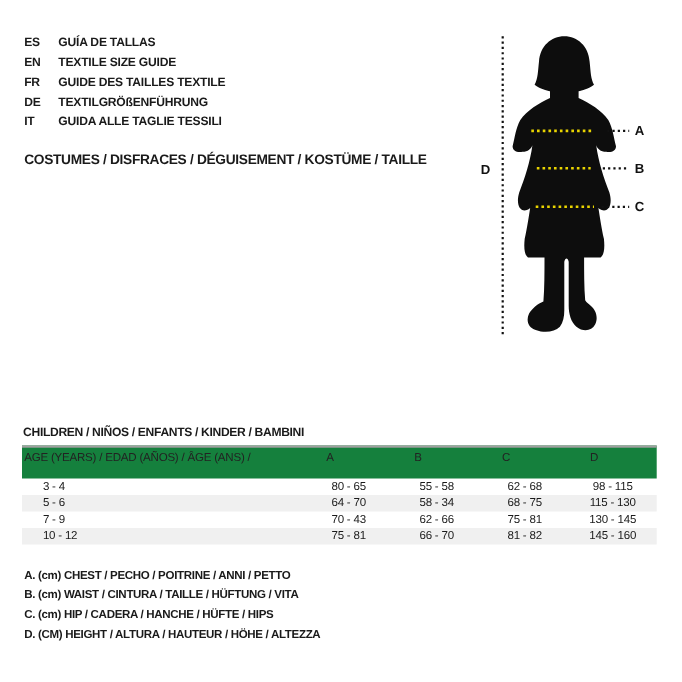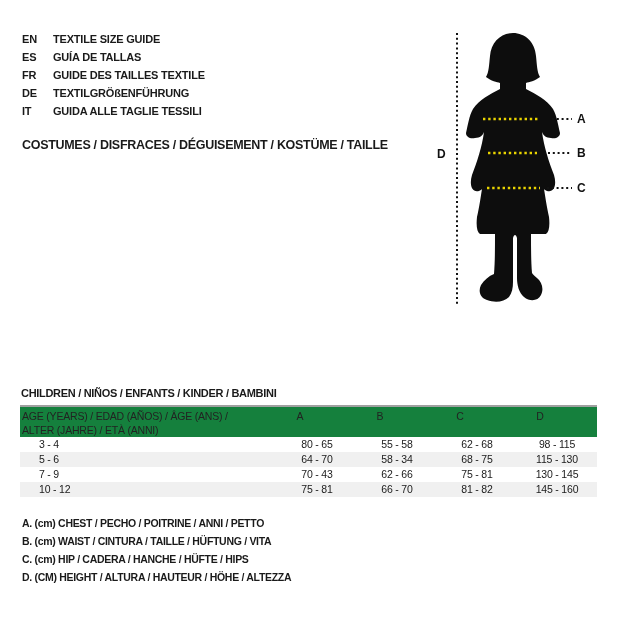--- a/index.html
+++ b/index.html
@@ -32,26 +32,26 @@
   
   .legend{position:absolute;left:22px;top:514px;}
   .legend-line{height:18px;line-height:18px;font-size:10.5px;font-weight:700;letter-spacing:-0.3px;}
   svg text{font-family:"Liberation Sans",sans-serif;font-weight:700;font-size:12px;fill:#111;}
 </style>
 </head>
 <body>
 
 <div class="langs">
   <div class="lang-row">
+    <span class="lang-code">ES</span>
+    <span class="lang-label">GUÍA DE TALLAS</span>
+  </div>
+  <div class="lang-row">
     <span class="lang-code">EN</span>
     <span class="lang-label">TEXTILE SIZE GUIDE</span>
-  </div>
-  <div class="lang-row">
-    <span class="lang-code">ES</span>
-    <span class="lang-label">GUÍA DE TALLAS</span>
   </div>
   <div class="lang-row">
     <span class="lang-code">FR</span>
     <span class="lang-label">GUIDE DES TAILLES TEXTILE</span>
   </div>
   <div class="lang-row">
     <span class="lang-code">DE</span>
     <span class="lang-label">TEXTILGRÖßENFÜHRUNG</span>
   </div>
   <div class="lang-row">
@@ -126,21 +126,20 @@
     <text x="12" y="138">D</text>
   </svg>
 </div>
 
 <div class="section-title">CHILDREN / NIÑOS / ENFANTS / KINDER / BAMBINI</div>
 
 <div class="size-table">
   <div class="thead">
     <div class="age-cell">
       <div>AGE (YEARS) / EDAD (AÑOS) / ÂGE (ANS) /</div>
-      <div>ALTER (JAHRE) / ETÀ (ANNI)</div>
     </div>
     <div class="col-cell">A</div>
     <div class="col-cell">B</div>
     <div class="col-cell">C</div>
     <div class="col-cell">D</div>
   </div>
 
   <div class="trow">
     <div class="age-cell">3 - 4</div>
     <div class="col-cell">80 - 65</div>

